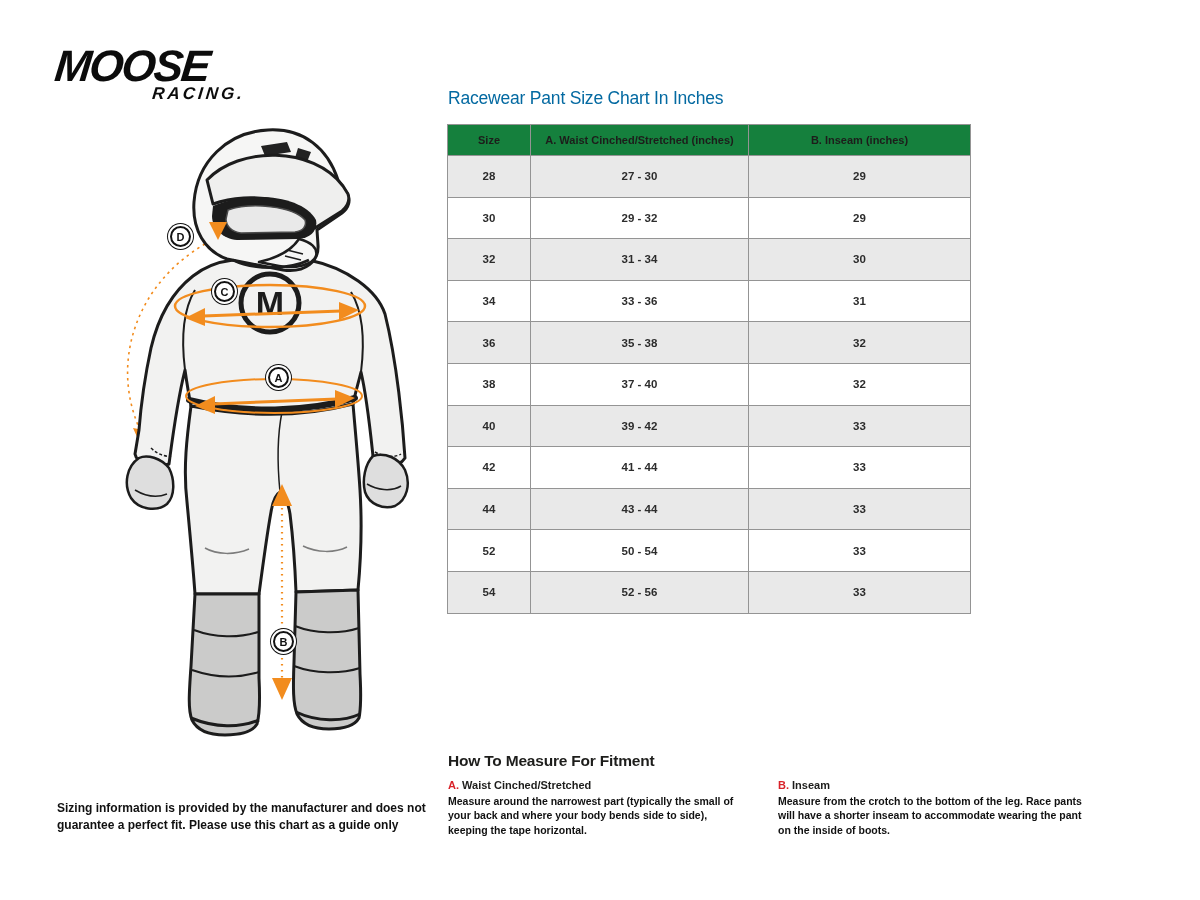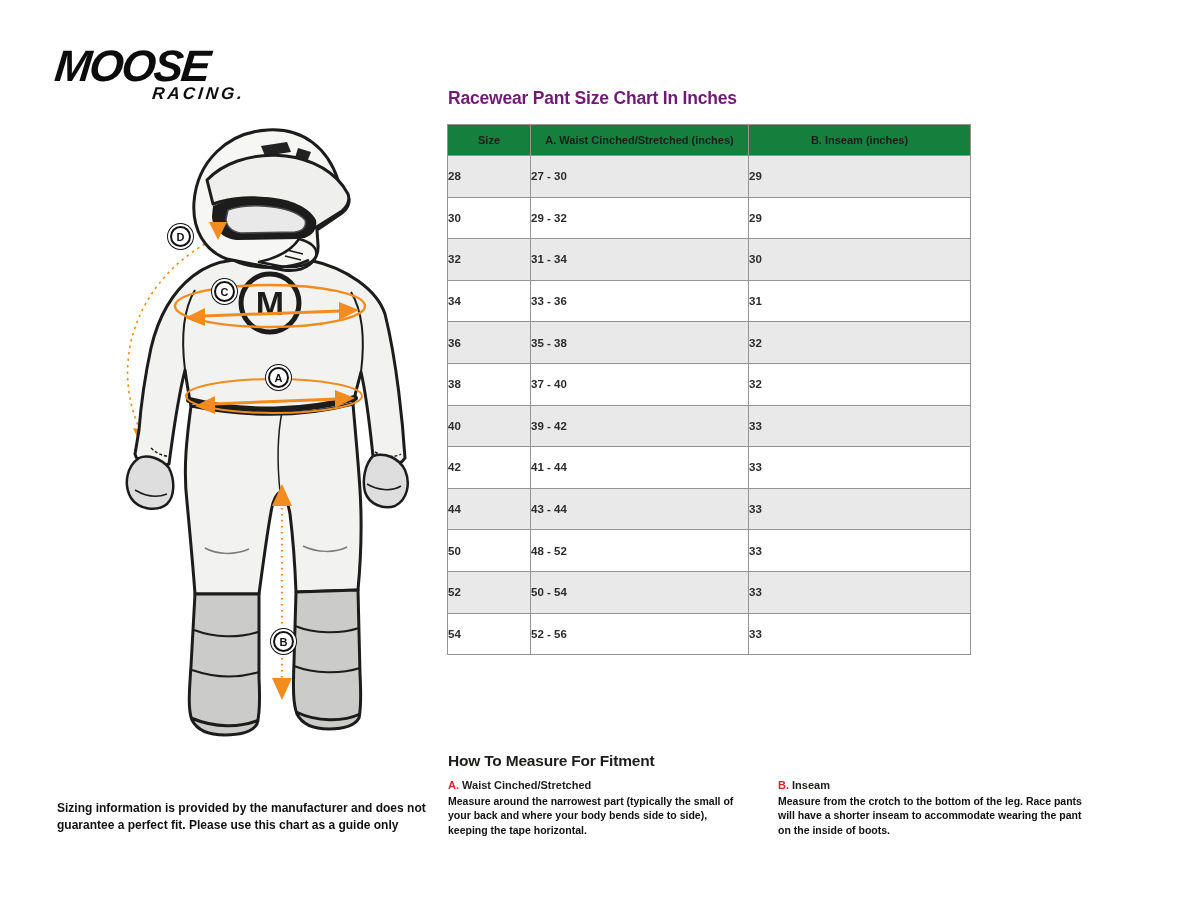--- a/index.html
+++ b/index.html
@@ -12,26 +12,26 @@
   .logo-bottom{font-size:17px;font-weight:bold;font-style:italic;letter-spacing:3px;color:#0c0c0c;text-align:right;width:190px;margin-top:-4px;transform:skewX(-6deg);}
 
   
   .figure{position:absolute;left:55px;top:118px;width:370px;height:622px;}
   .figure svg{position:absolute;left:0;top:0;}
   .marker{position:absolute;width:17px;height:17px;border:2px solid #121212;border-radius:50%;background:#fff;
     box-shadow:0 0 0 2px #fff,0 0 0 3px #121212;display:flex;align-items:center;justify-content:center;
     font-size:11px;font-weight:bold;color:#121212;z-index:3;}
 
   
-  .title{position:absolute;left:448px;top:88px;font-size:17.5px;font-weight:bold;letter-spacing:-0.2px;color:#701a75;margin:0;}
+  .title{position:absolute;left:448px;top:88px;font-size:17.5px;font-weight:normal;letter-spacing:-0.2px;color:#0369a1;margin:0;}
 
   
   table.size-table{position:absolute;left:447px;top:124px;width:523px;border-collapse:collapse;table-layout:fixed;}
   .size-table th{height:30px;background:#15803d;font-size:11px;font-weight:bold;color:#1d1d1b;border:1px solid #949494;text-align:center;padding:0;}
-  .size-table td{height:40.6px;font-size:11.5px;font-weight:bold;color:#2c2c2c;border:1px solid #949494;text-align:left;padding:0;}
+  .size-table td{height:40.6px;font-size:11.5px;font-weight:bold;color:#2c2c2c;border:1px solid #949494;text-align:center;padding:0;}
   .size-table tbody tr:nth-child(odd){background:#e9e9e9;}
   .size-table tbody tr:nth-child(even){background:#ffffff;}
 
   
   .howto-title{position:absolute;left:448px;top:752px;font-size:15.5px;font-weight:bold;color:#1d1d1b;margin:0;letter-spacing:-0.2px;}
   .howto-row{position:absolute;left:448px;top:779px;width:742px;display:flex;}
   .howto-col{width:298px;}
   .howto-col + .howto-col{margin-left:32px;width:312px;}
   .howto-h{font-size:11px;font-weight:bold;color:#1d1d1b;}
   .howto-h .red{color:#d9232a;}
@@ -182,25 +182,20 @@
           <td>42</td>
           <td>41 - 44</td>
           <td>33</td>
         </tr>
         <tr>
           <td>44</td>
           <td>43 - 44</td>
           <td>33</td>
         </tr>
         <tr>
-          <td>50</td>
-          <td>48 - 52</td>
-          <td>33</td>
-        </tr>
-        <tr>
           <td>52</td>
           <td>50 - 54</td>
           <td>33</td>
         </tr>
         <tr>
           <td>54</td>
           <td>52 - 56</td>
           <td>33</td>
         </tr>
       </tbody>

